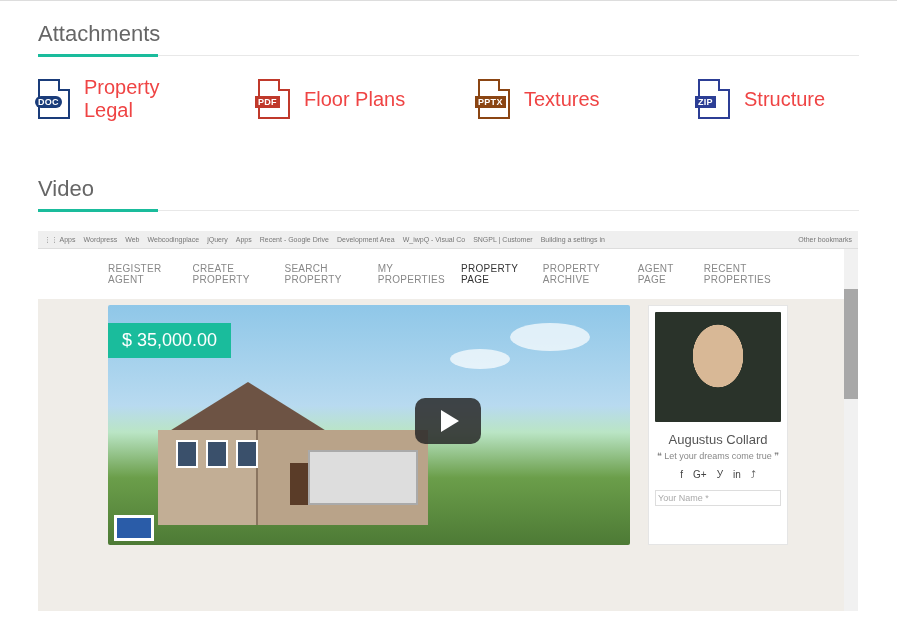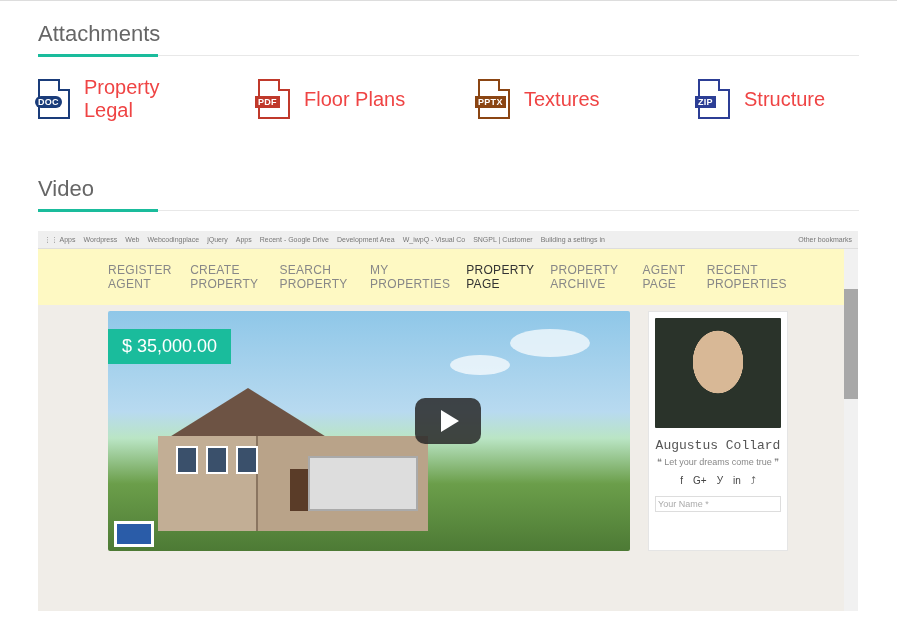--- a/index.html
+++ b/index.html
@@ -92,22 +92,22 @@
 .vp-tabbar span{white-space:nowrap;}
 .vp-tabbar .spacer{flex:1;}
 .vp-header {
   background:#232323; color:#fff; font-size:17px;
   padding:10px 18px; display:flex; align-items:center; justify-content:space-between;
 }
 .vp-header-right { display:flex; gap:14px; align-items:center; opacity:.85; }
 .vp-header-right svg { fill:#fff; }
 .vp-howdy{font-size:9px;color:#bbb;}
 .vp-nav {
-  background:#fef9c3; padding:14px 70px;
-  font-size:12px; color:#888; letter-spacing:.3px;
+  background:#ffffff; padding:14px 70px;
+  font-size:10px; color:#888; letter-spacing:.3px;
   display:flex; gap:16px;justify-content:space-between;
 }
 .vp-nav span.active{color:#333;font-weight:400;}
 .vp-body { display:flex; gap:18px; padding: 6px 70px 0; }
 .vp-main { flex:1; position:relative; }
 .house {
   width:100%; height:240px; position:relative;
   background: linear-gradient(to bottom, #8fc7e8 0%, #b8daf0 42%, #bae5c5 53%, #6b9e4a 72%, #4d7a35 100%);
   border-radius:2px;
   overflow:hidden;
@@ -138,21 +138,21 @@
 .vp-agent{
   width:140px;background:#fff;border:1px solid #e5e5e5;padding:6px;text-align:center;
 }
 .agent-photo{
   width:100%;height:110px;
   background: radial-gradient(ellipse 50px 62px at 50% 40%, #d8b896 0%, #d8b896 50%, transparent 51%),
               linear-gradient(#2a332a,#2a332a);
   background-color:#8a8a7a;
   border-radius:1px;
 }
-.agent-name{font-size:13px;color:#555;margin-top:10px;font-family:Liberation Mono, monospace;}
+.agent-name{font-size:13px;color:#555;margin-top:10px;font-family:Liberation Sans, sans-serif;}
 .agent-tag{font-size:9px;color:#888;margin-top:4px;}
 .agent-social{display:flex;justify-content:center;gap:10px;margin-top:8px;font-size:10px;color:#444;}
 .agent-input{margin-top:10px;border:1px solid #ddd;padding:2px;font-size:9px;color:#aaa;text-align:left;}
 .vp-scrollbar{position:absolute;right:0;top:18px;bottom:0;width:14px;background:#f1f1f1;}
 .vp-thumb{position:absolute;top:40px;width:14px;height:110px;background:#a8a8a8;}
 </style>
 </head>
 <body>
 
 <div class="container">

